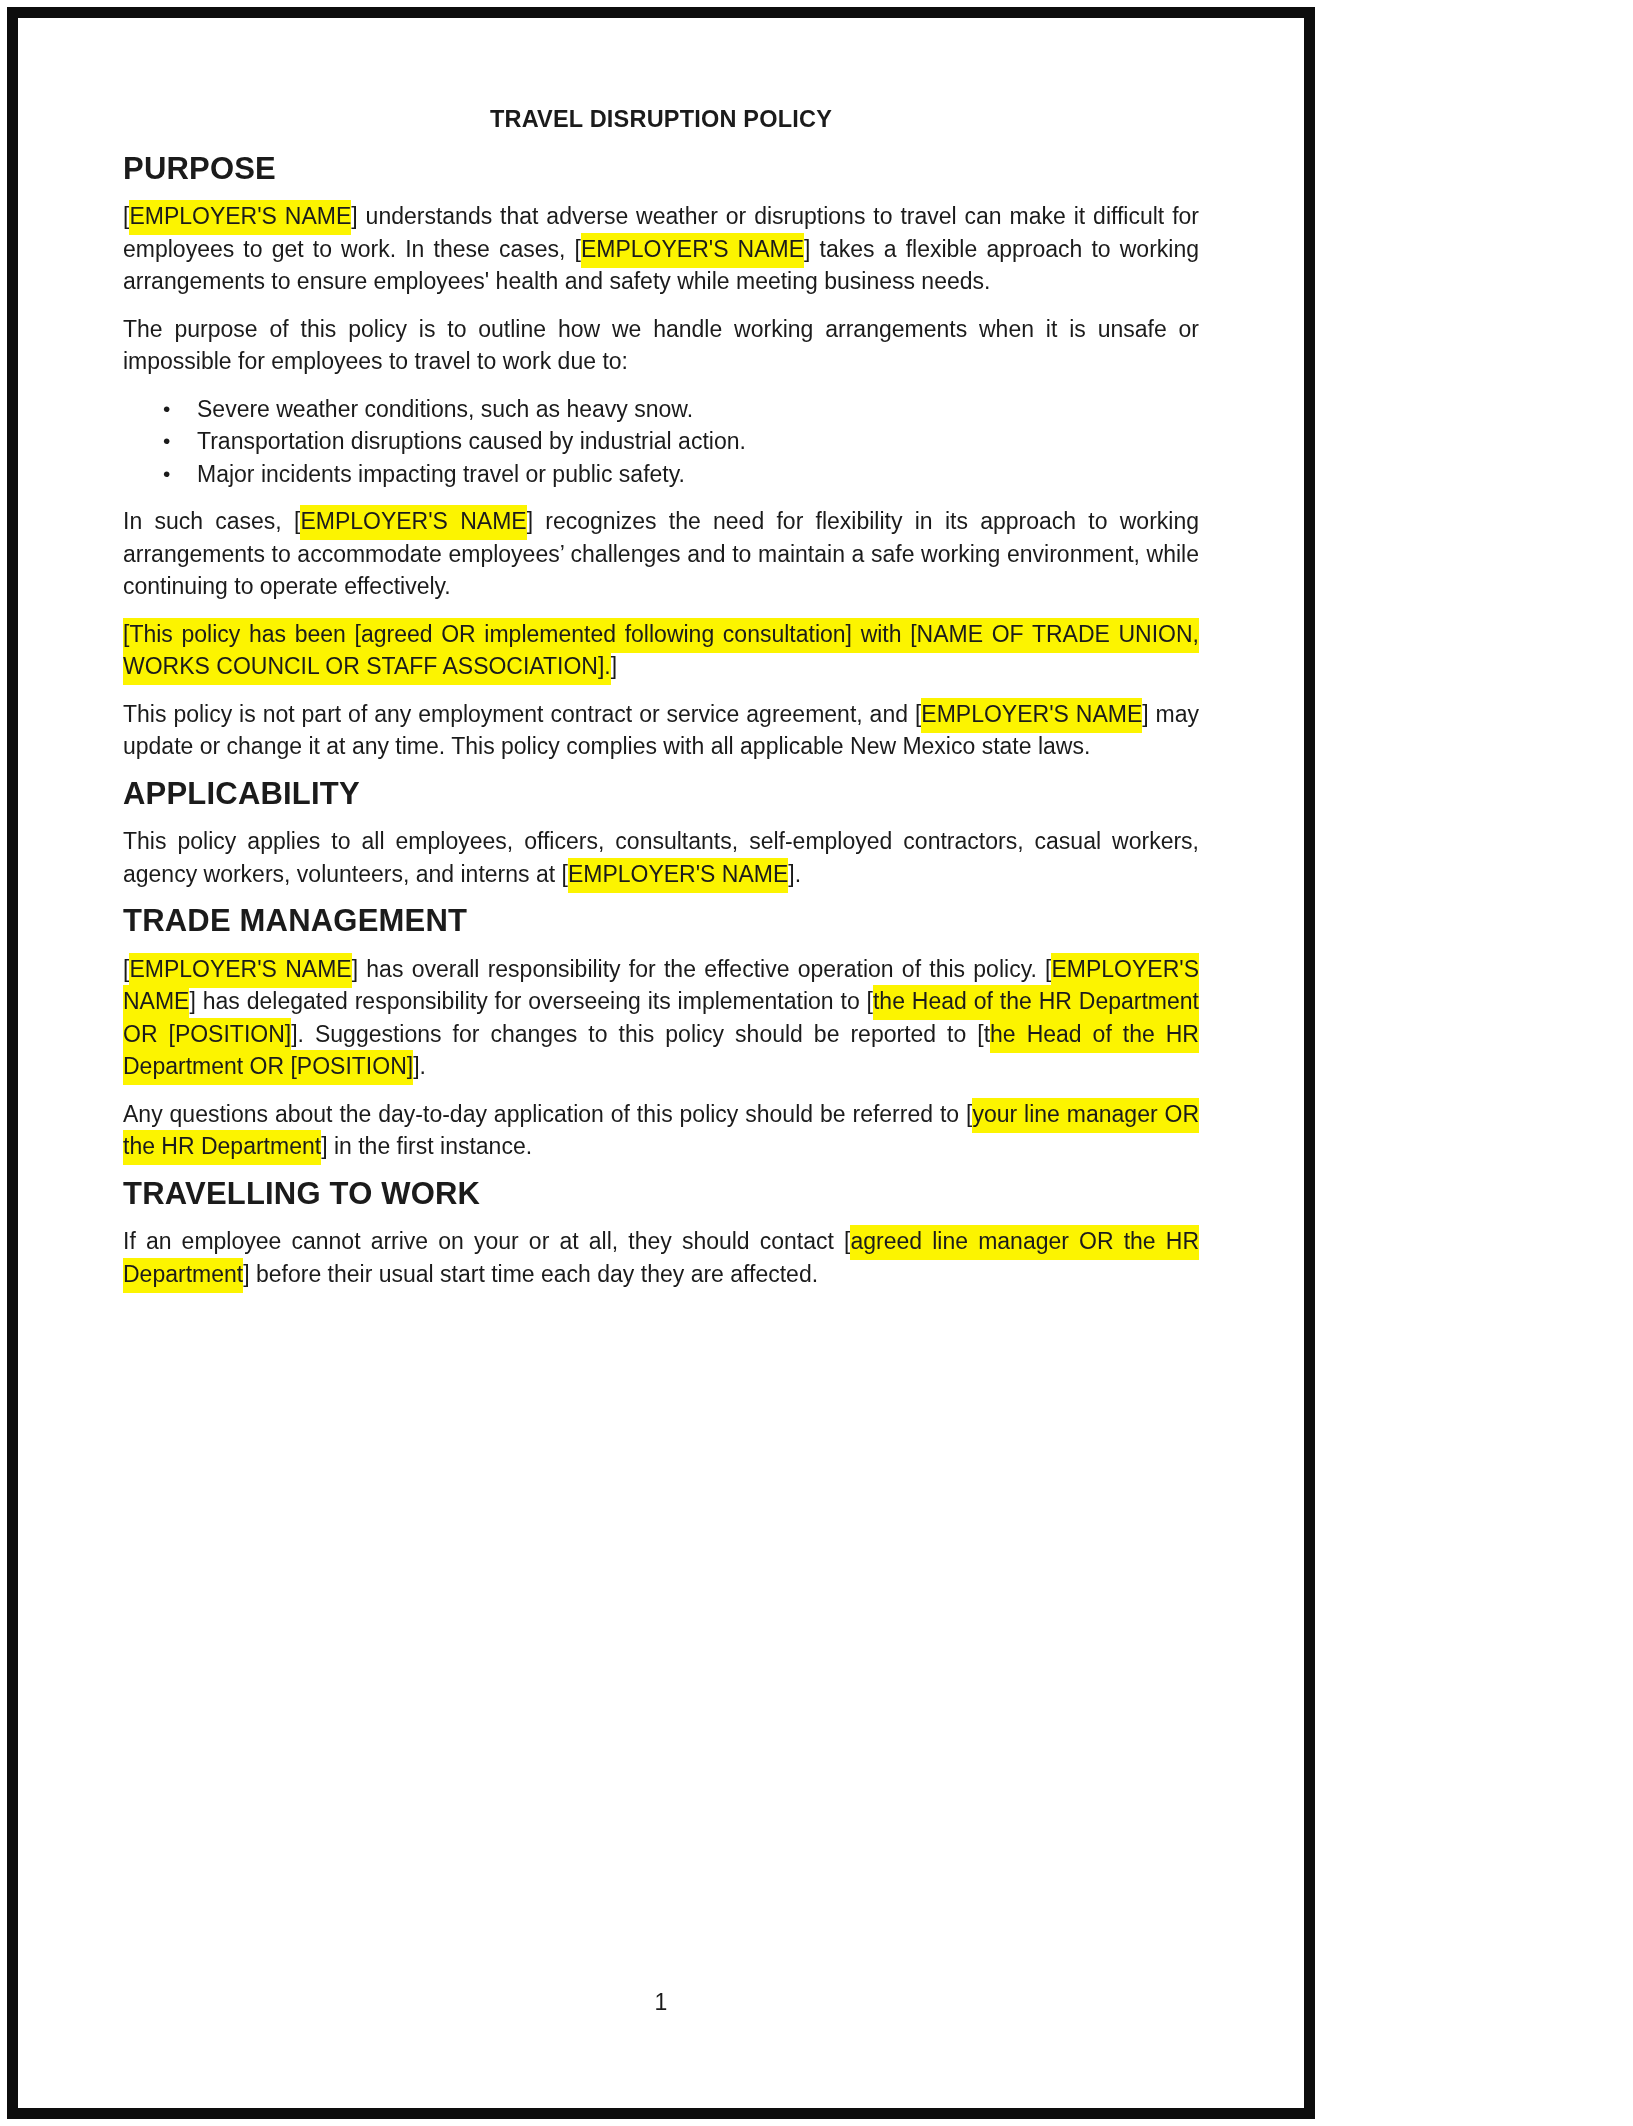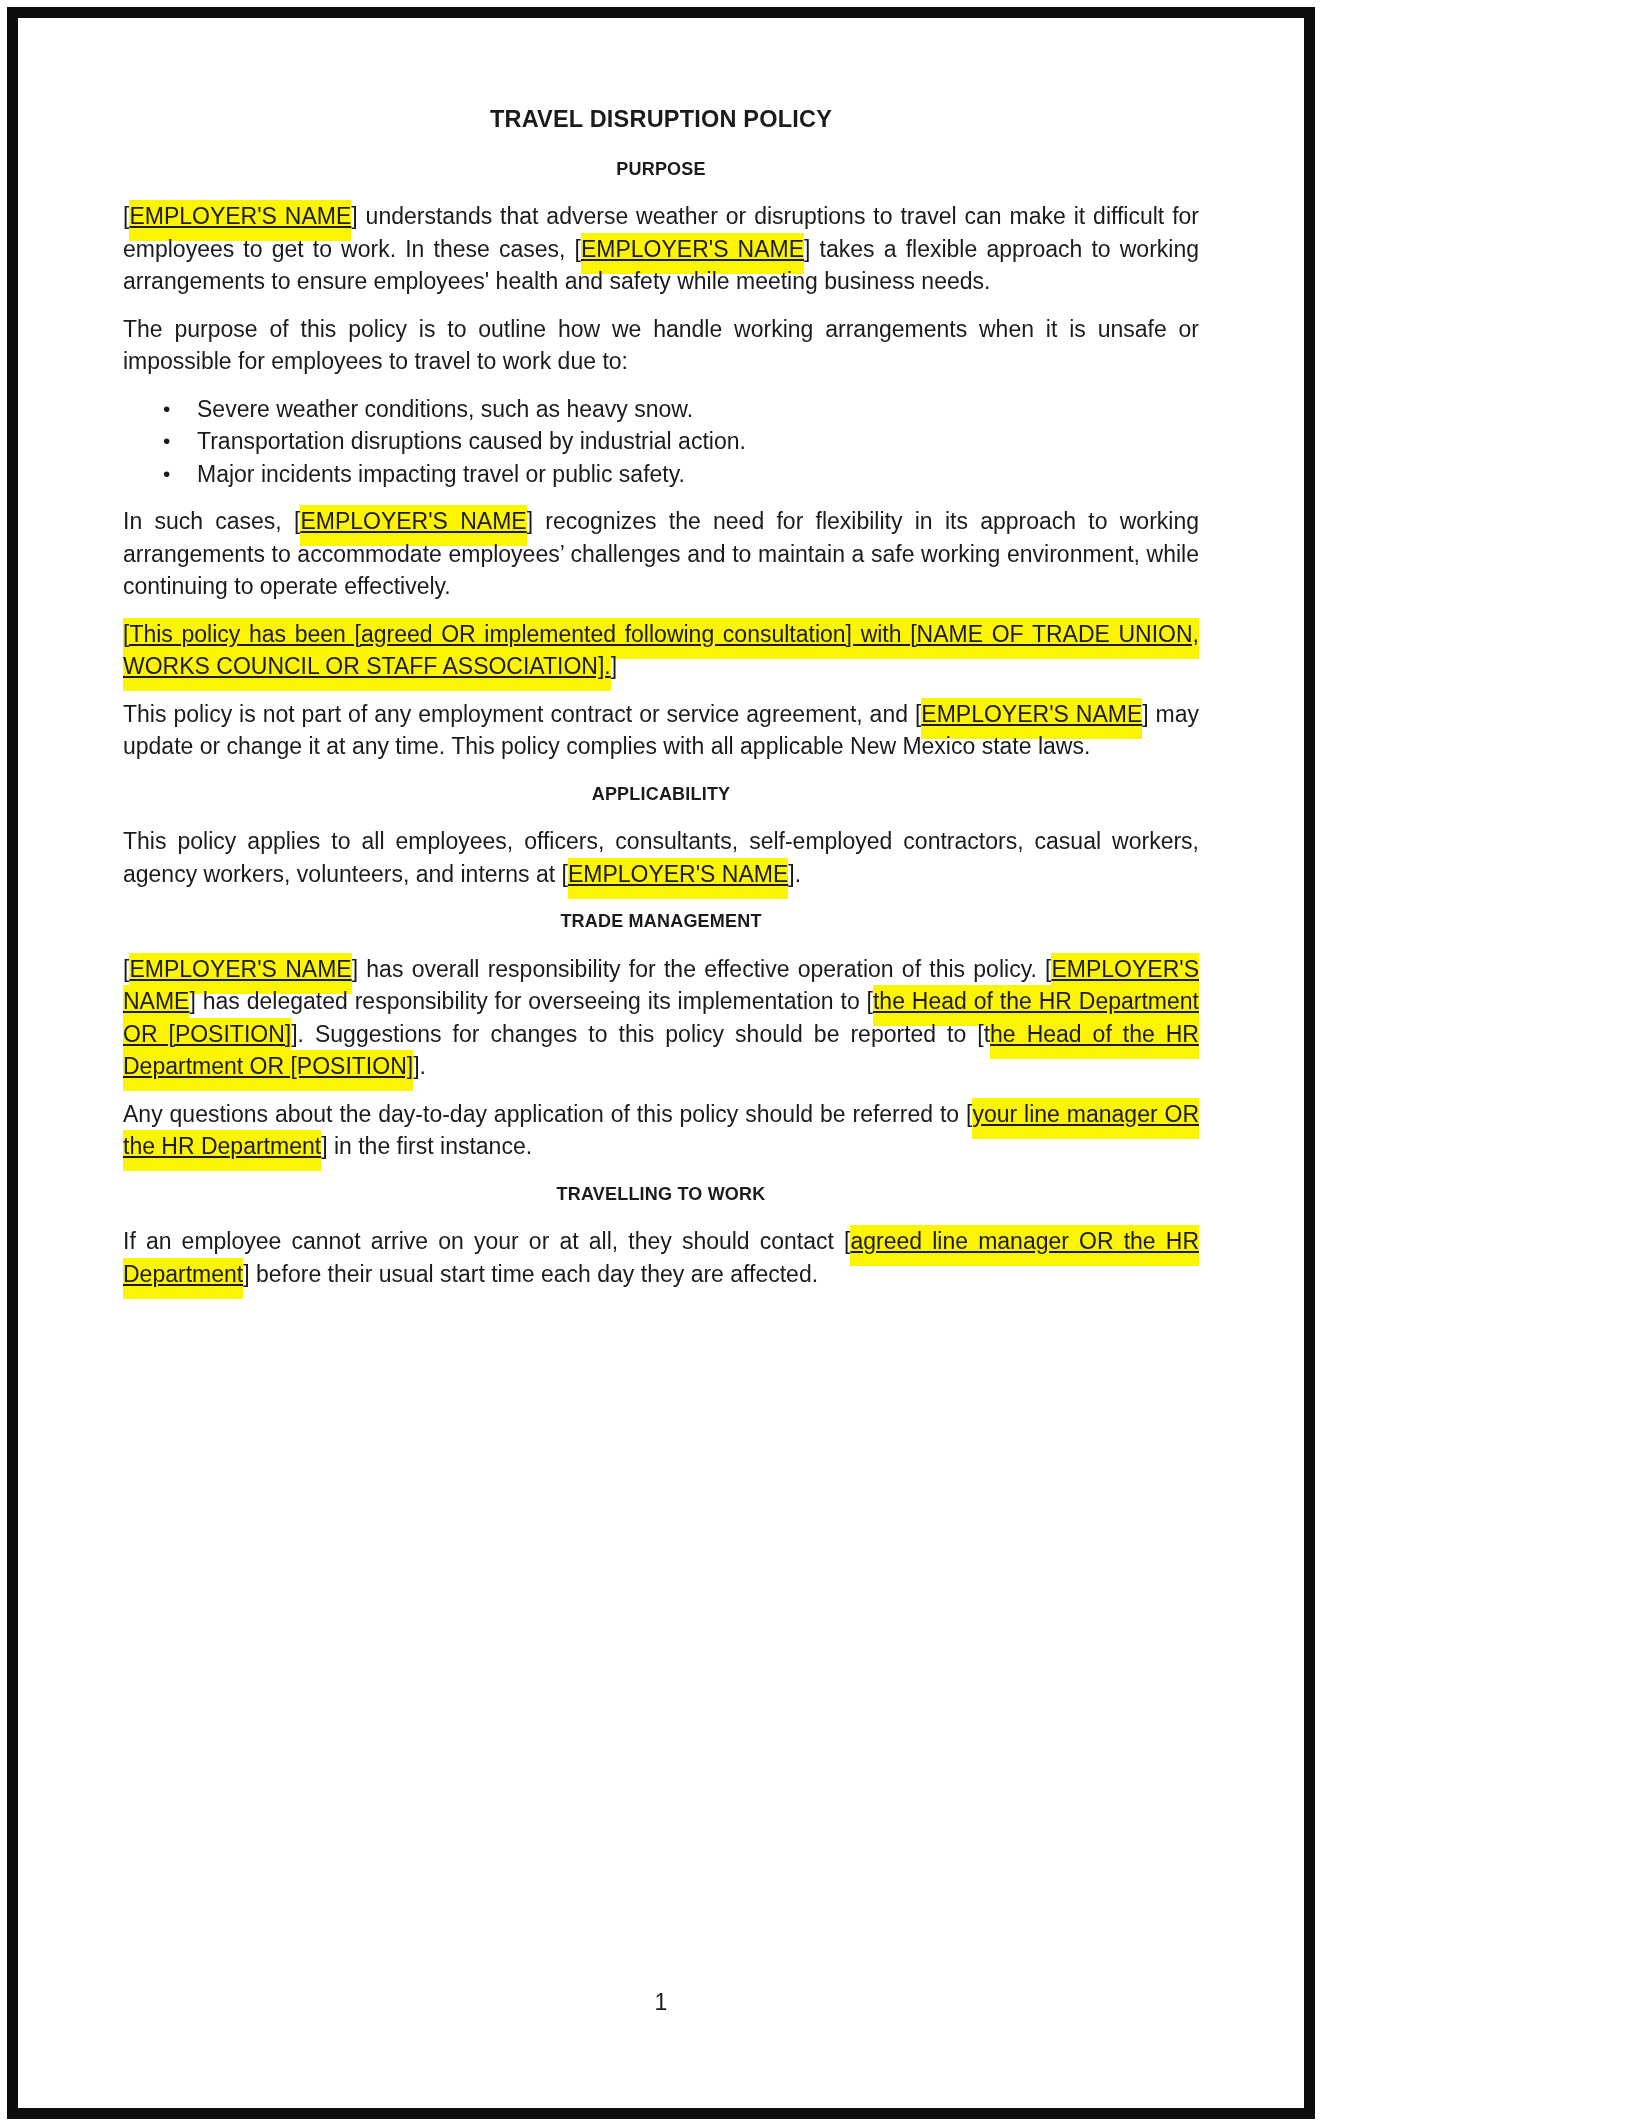--- a/index.html
+++ b/index.html
@@ -32,25 +32,24 @@
     line-height: 32.5px;
   }
   .doc-title {
     font-size: 23.5px;
     font-weight: 700;
     text-align: center;
     margin: 0 0 17px 0;
     letter-spacing: 0.2px;
   }
   .heading {
-    font-size: 18px;
+    font-size: 31px;
     font-weight: 700;
     margin: 15px 0;
     letter-spacing: 0.2px;
-    text-align: center;
   }
   p.para {
     margin: 15px 0;
     text-align: justify;
   }
   ul.bullets {
     list-style: none;
     margin: 15px 0;
     padding: 0;
   }
@@ -62,22 +61,21 @@
   ul.bullets li::before {
     content: "\2022";
     position: absolute;
     left: 40px;
     top: 0;
     font-size: 21px;
   }
   mark.hl {
     background: var(--hl, #fcf400);
     color: inherit;
-    padding: 3px 0 12px 0;
-    text-decoration: underline;
+    padding: 3px 0 6px 0;
   }
   .footer {
     position: absolute;
     left: 0;
     right: 0;
     bottom: 110px;
     text-align: center;
     font-size: 23px;
   }
 </style>

